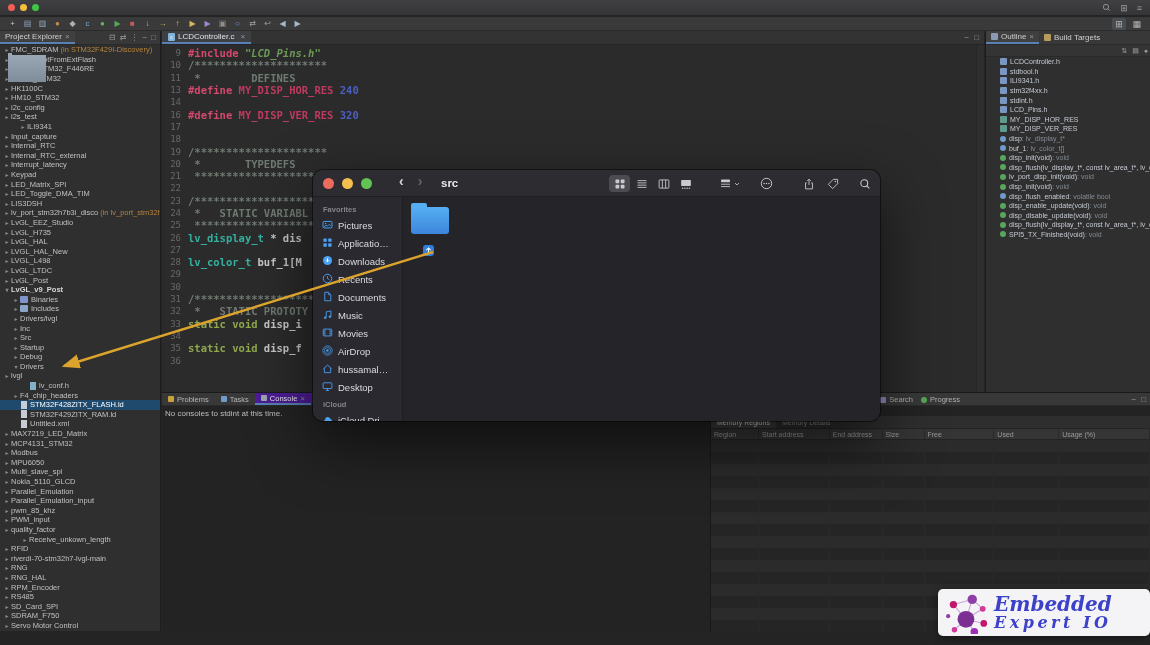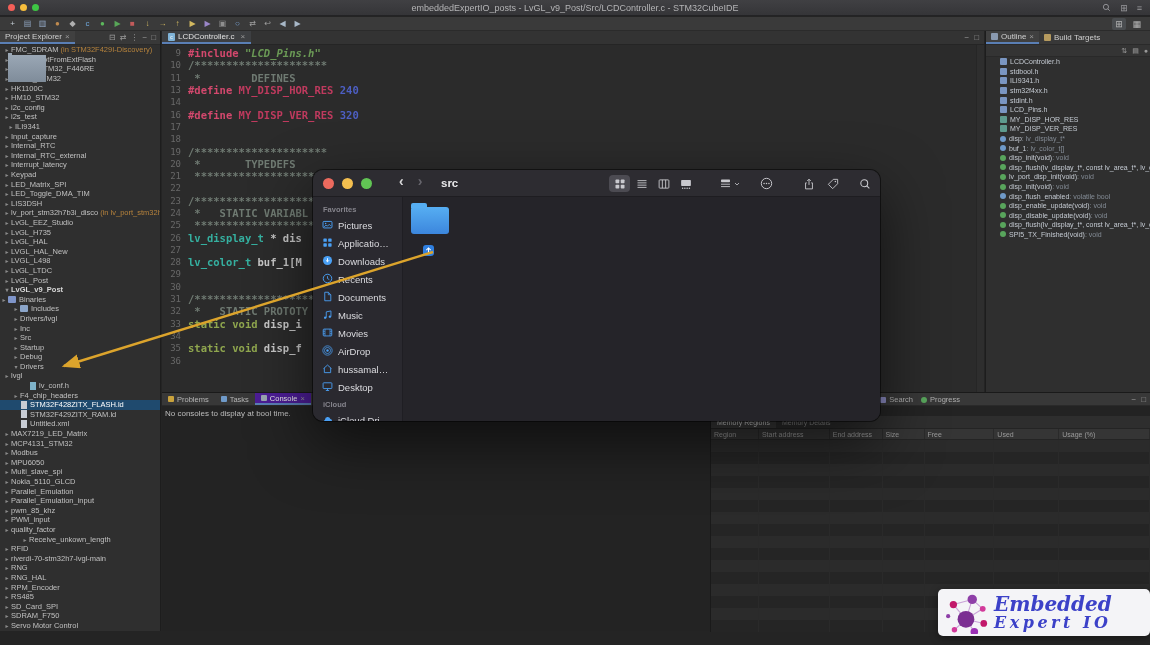--- a/index.html
+++ b/index.html
@@ -136,21 +136,20 @@
 <body>
 
 <div class="app">
 
   <div class="titlebar">
     <div class="lights">
       <span class="light r"></span>
       <span class="light y"></span>
       <span class="light g"></span>
     </div>
-    <div class="tb-title">embeddedExpertIO_posts - LvGL_v9_Post/Src/LCDController.c - STM32CubeIDE</div>
     <div class="tb-right">
       <svg width="9" height="9" viewBox="0 0 16 16">
           <circle cx="7" cy="7" r="4.6" fill="none" stroke="#9a9a9e" stroke-width="1.6"></circle>
           <path d="M10.4 10.4l3.4 3.4" stroke="#9a9a9e" stroke-width="1.6"></path>
         </svg>
       <span>⊞</span>
       <span>≡</span>
     </div>
   </div>
 
@@ -232,21 +231,21 @@
         <div class="tree-row" style="padding-left:3px">
           <span class="chev">▸</span>
           <span class="ticon folder"></span>
           <span class="tlabel">i2c_config</span>
         </div>
         <div class="tree-row" style="padding-left:3px">
           <span class="chev">▸</span>
           <span class="ticon folder"></span>
           <span class="tlabel">i2s_test</span>
         </div>
-        <div class="tree-row" style="padding-left:7px">
+        <div class="tree-row" style="padding-left:19px">
           <span class="chev">▸</span>
           <span class="ticon folder"></span>
           <span class="tlabel">ILI9341</span>
         </div>
         <div class="tree-row" style="padding-left:3px">
           <span class="chev">▸</span>
           <span class="ticon folder"></span>
           <span class="tlabel">Input_capture</span>
         </div>
         <div class="tree-row" style="padding-left:3px">
@@ -323,21 +322,21 @@
         <div class="tree-row" style="padding-left:3px">
           <span class="chev">▸</span>
           <span class="ticon folder"></span>
           <span class="tlabel">LvGL_Post</span>
         </div>
         <div class="tree-row bold" style="padding-left:3px">
           <span class="chev">▾</span>
           <span class="ticon folder"></span>
           <span class="tlabel">LvGL_v9_Post</span>
         </div>
-        <div class="tree-row" style="">
+        <div class="tree-row" style="padding-left:12px">
           <span class="chev">▸</span>
           <span class="ticon binaries"></span>
           <span class="tlabel">Binaries</span>
         </div>
         <div class="tree-row" style="padding-left:12px">
           <span class="chev">▸</span>
           <span class="ticon includes"></span>
           <span class="tlabel">Includes</span>
         </div>
         <div class="tree-row" style="padding-left:12px">
@@ -689,21 +688,21 @@
         <span class="crt">
           <span class="cticon" style="background:#58a55c;border-radius:50%"></span>
           <span>Progress</span>
         </span>
       </div>
       <div class="cfar">
         <span>−</span>
         <span>□</span>
       </div>
     </div>
-    <div class="cmsg">No consoles to display at bool time.</div>
+    <div class="cmsg">No consoles to stdint at this time.</div>
 
     <div class="memory">
       <div class="mtabs">
         <div class="mtab active">Memory Regions</div>
         <div class="mtab">Memory Details</div>
       </div>
       <div class="mhead" id="mem-head">
           <div class="mh" style="width:48px">Region</div>
           <div class="mh" style="width:71px">Start address</div>
           <div class="mh" style="width:53px">End address</div>

